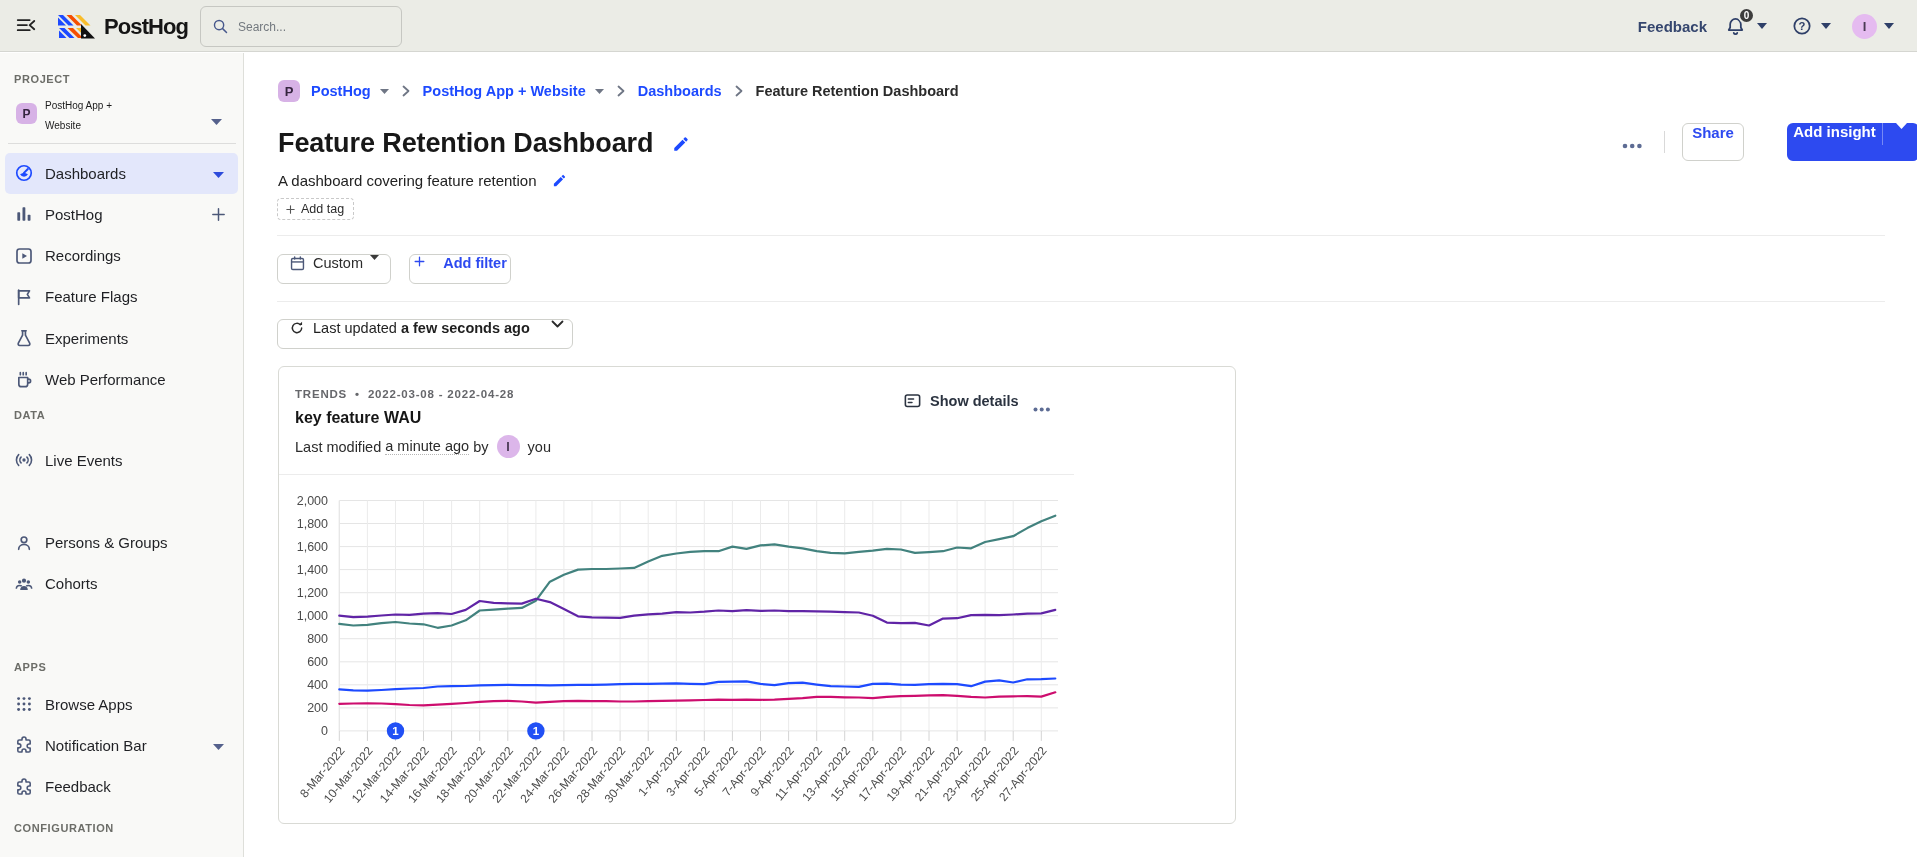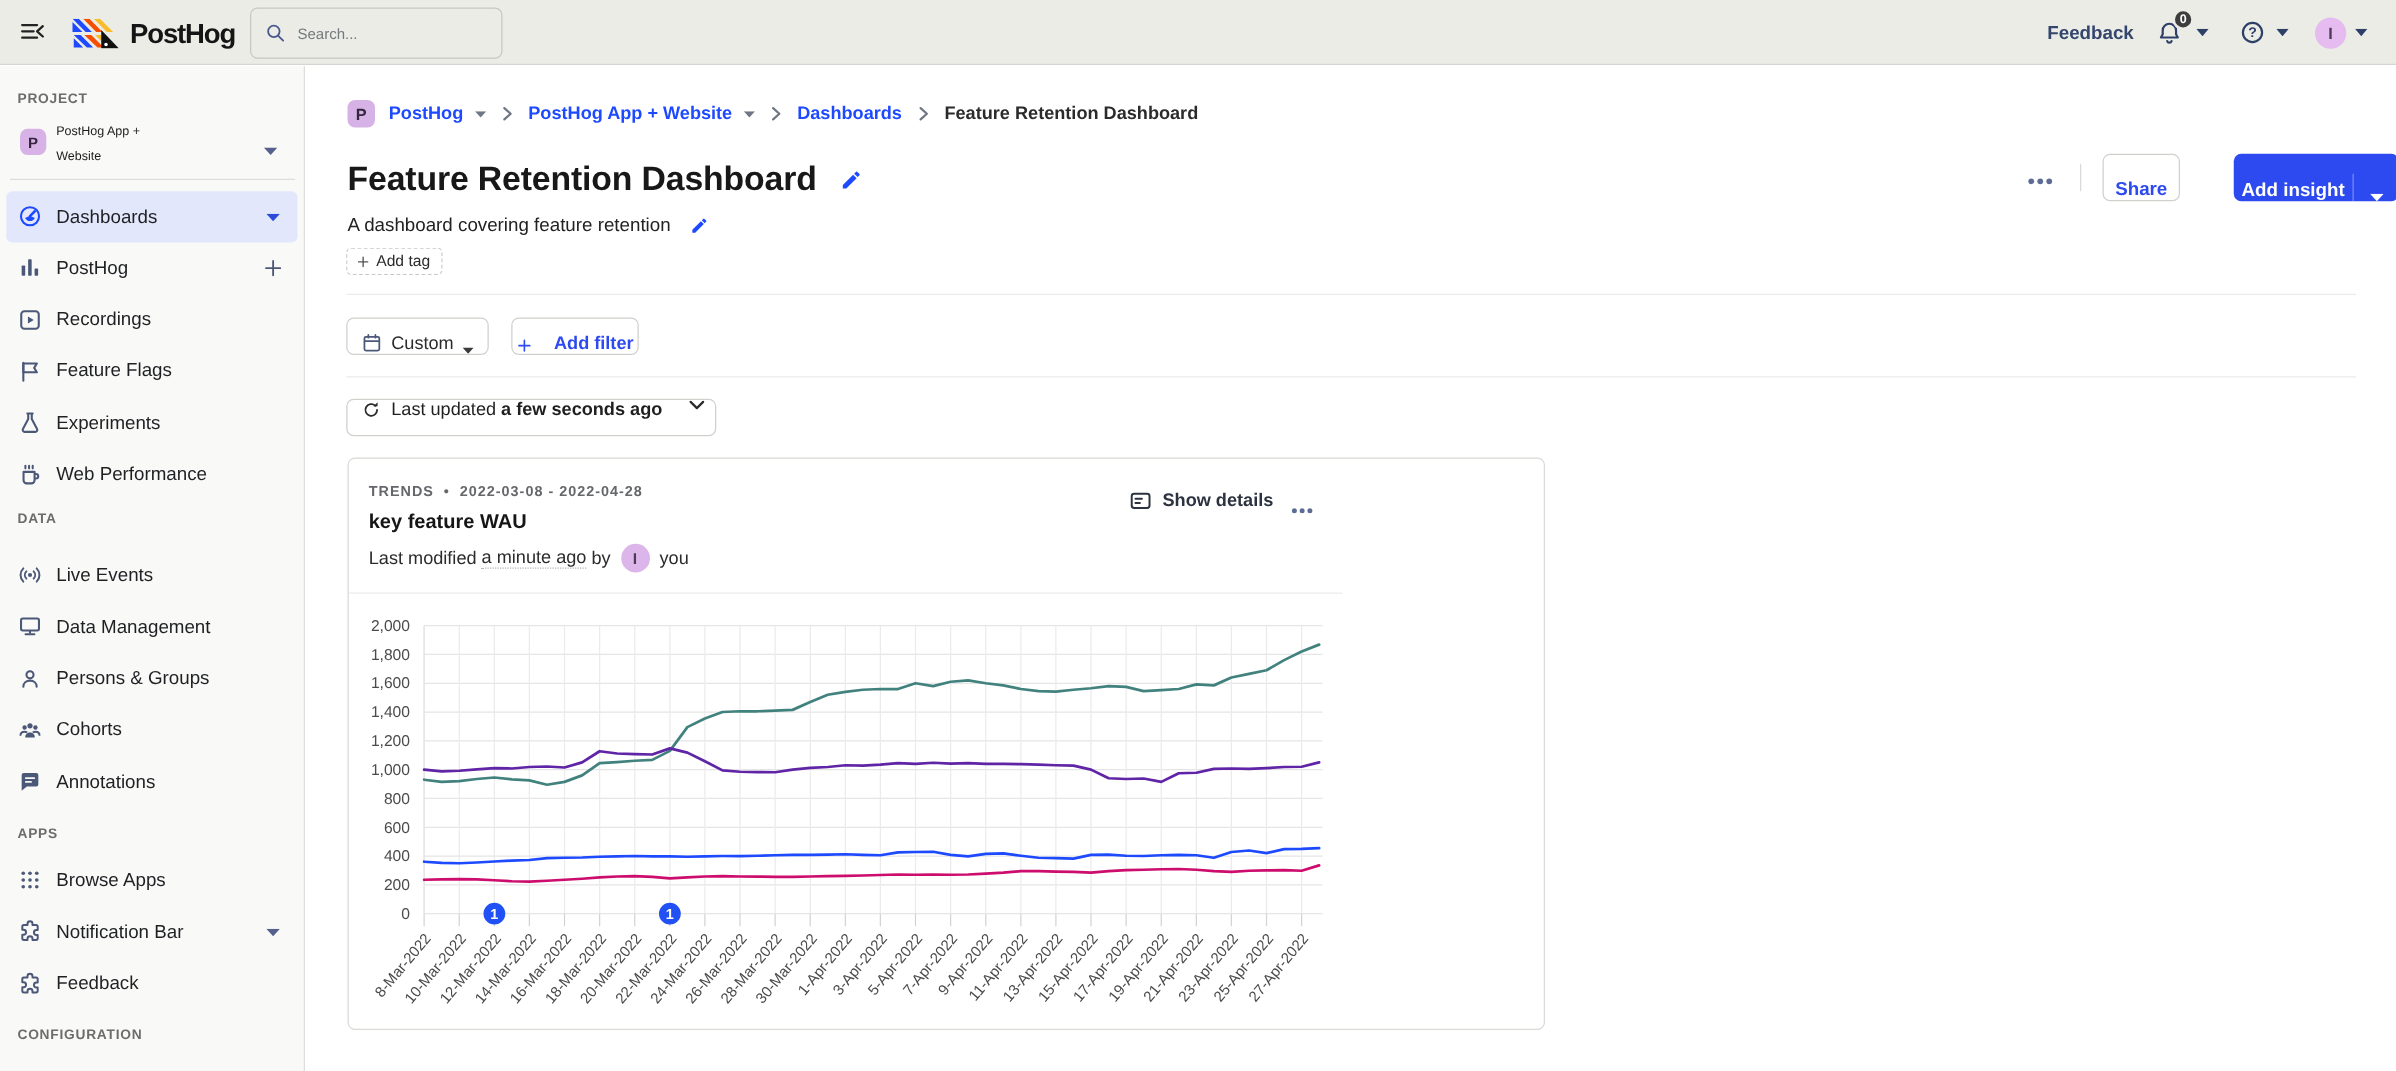--- a/index.html
+++ b/index.html
@@ -18,21 +18,21 @@
 .sb-label{position:absolute;left:14px;font-size:11px;font-weight:700;color:#6c6d68;letter-spacing:0.6px;}
 .sb-item{position:absolute;left:5px;width:233px;height:41px;display:flex;align-items:center;padding-left:8px;border-radius:5px;}
 .sb-item .ic{width:21px;height:21px;margin-right:11px;flex:0 0 21px;display:flex;align-items:center;justify-content:center;}
 .sb-item .tx{font-size:15px;color:#1f2024;}
 .sb-item.active{background:#e3e7fb;}
 .sb-right{position:absolute;right:14px;}
 
 .crumb{font-size:14.5px;font-weight:600;}
 .pbadge{display:inline-flex;align-items:center;justify-content:center;background:#d7b2e6;color:#35253f;font-weight:700;border-radius:6px;}
 h1.title{font-size:27px;font-weight:700;color:#181818;letter-spacing:-0.1px;}
-.btn{display:inline-flex;align-items:flex-end;justify-content:center;border:1px solid #d0d1cc;border-radius:6px;background:#fff;font-size:14.5px;}
+.btn{display:inline-flex;align-items:flex-start;justify-content:center;border:1px solid #d0d1cc;border-radius:6px;background:#fff;font-size:14.5px;}
 .btn-blue{background:#2d4af0;border:none;color:#fff;font-weight:700;font-size:15px;}
 .hr{position:absolute;left:277px;width:1608px;height:1px;background:#ececec;}
 .card{position:absolute;left:278px;top:366px;width:958px;height:458px;border:1px solid #d9dad5;border-radius:6px;background:#fff;}
 .dotted-u{border-bottom:1.5px dotted #b6b6b6;}
 .avatar-i{display:inline-flex;align-items:center;justify-content:center;border-radius:50%;background:#dcb6ea;color:#4b3a55;font-weight:700;}
 </style></head><body>
 <div class="topbar">
 <div class="abs" style="left:15px;top:15px;"><svg width="22" height="22" viewBox="0 0 24 24" style="">
         <path d="M3 5.5h13M3 11h10M3 16.5h13" stroke="#222" stroke-width="2" stroke-linecap="round" fill="none"></path>
         <path d="M21 6.5 L16 11 L21 15.5" stroke="#222" stroke-width="2" stroke-linecap="round" stroke-linejoin="round" fill="none"></path>
@@ -168,30 +168,20 @@
 <div class="sb-item" style="top:386.5px;">
       <span class="ic">
         <svg width="20" height="20" viewBox="0 0 24 24" style="">
           <circle cx="12" cy="12" r="2" fill="#4c5878"></circle>
           <path d="M8.5 15.5 a5 5 0 0 1 0-7 M15.5 8.5 a5 5 0 0 1 0 7" stroke="#4c5878" stroke-width="1.9" fill="none" stroke-linecap="round"></path>
           <path d="M5.6 18.4 a9 9 0 0 1 0-12.8 M18.4 5.6 a9 9 0 0 1 0 12.8" stroke="#4c5878" stroke-width="1.9" fill="none" stroke-linecap="round"></path>
         </svg>
       </span>
       <span class="tx">Live Events</span>
     </div>
-<div class="sb-item" style="top:427.8px;">
-      <span class="ic">
-        <svg width="20" height="20" viewBox="0 0 24 24" style="">
-          <rect x="3.4" y="4.6" width="17.2" height="11.4" rx="1.6" stroke="#4c5878" stroke-width="2" fill="none"></rect>
-          <path d="M12 16 v3" stroke="#4c5878" stroke-width="2"></path>
-          <path d="M7.8 19.6 h8.4" stroke="#4c5878" stroke-width="2" stroke-linecap="round"></path>
-        </svg>
-      </span>
-      <span class="tx">Data Management</span>
-    </div>
 <div class="sb-item" style="top:469.1px;">
       <span class="ic">
         <svg width="20" height="20" viewBox="0 0 24 24" style="">
           <circle cx="12" cy="8.2" r="3.4" stroke="#4c5878" stroke-width="2" fill="none"></circle>
           <path d="M5.6 19.6 c0-3.6 2.9-5.8 6.4-5.8 s6.4 2.2 6.4 5.8" stroke="#4c5878" stroke-width="2" fill="none" stroke-linecap="round"></path>
         </svg>
       </span>
       <span class="tx">Persons &amp; Groups</span>
     </div>
 <div class="sb-item" style="top:510.40000000000003px;">
@@ -199,29 +189,20 @@
         <svg width="20" height="20" viewBox="0 0 24 24" style="">
           <circle cx="6.8" cy="9.6" r="2.1" fill="#4c5878"></circle>
           <circle cx="17.2" cy="9.6" r="2.1" fill="#4c5878"></circle>
           <circle cx="12" cy="8" r="2.5" fill="#4c5878"></circle>
           <path d="M2.8 17.6 c0-2.4 1.8-3.9 4-3.9 1 0 1.9 .3 2.6 .8" fill="none" stroke="#4c5878" stroke-width="1.8"></path>
           <path d="M21.2 17.6 c0-2.4-1.8-3.9-4-3.9-1 0-1.9 .3-2.6 .8" fill="none" stroke="#4c5878" stroke-width="1.8"></path>
           <path d="M7.4 19.2 c0-2.9 2.1-4.7 4.6-4.7 s4.6 1.8 4.6 4.7 Z" fill="#4c5878"></path>
         </svg>
       </span>
       <span class="tx">Cohorts</span>
-    </div>
-<div class="sb-item" style="top:551.7px;">
-      <span class="ic">
-        <svg width="20" height="20" viewBox="0 0 24 24" style="">
-          <path d="M4 6 a2 2 0 0 1 2-2 h12 a2 2 0 0 1 2 2 v9 a2 2 0 0 1 -2 2 H9 l-5 4 Z" fill="#4c5878"></path>
-          <path d="M8 9 h8 M8 12.6 h5" stroke="#f9f9f7" stroke-width="1.7" stroke-linecap="round"></path>
-        </svg>
-      </span>
-      <span class="tx">Annotations</span>
     </div>
 <div class="sb-label" style="top:607.5px;">APPS</div>
 <div class="sb-item" style="top:630.5px;">
       <span class="ic">
         <svg width="20" height="20" viewBox="0 0 24 24" style="">
           <circle cx="5.5" cy="5.5" r="1.75" fill="#4c5878"></circle>
           <circle cx="5.5" cy="12" r="1.75" fill="#4c5878"></circle>
           <circle cx="5.5" cy="18.5" r="1.75" fill="#4c5878"></circle>
           <circle cx="12" cy="5.5" r="1.75" fill="#4c5878"></circle>
           <circle cx="12" cy="12" r="1.75" fill="#4c5878"></circle>

